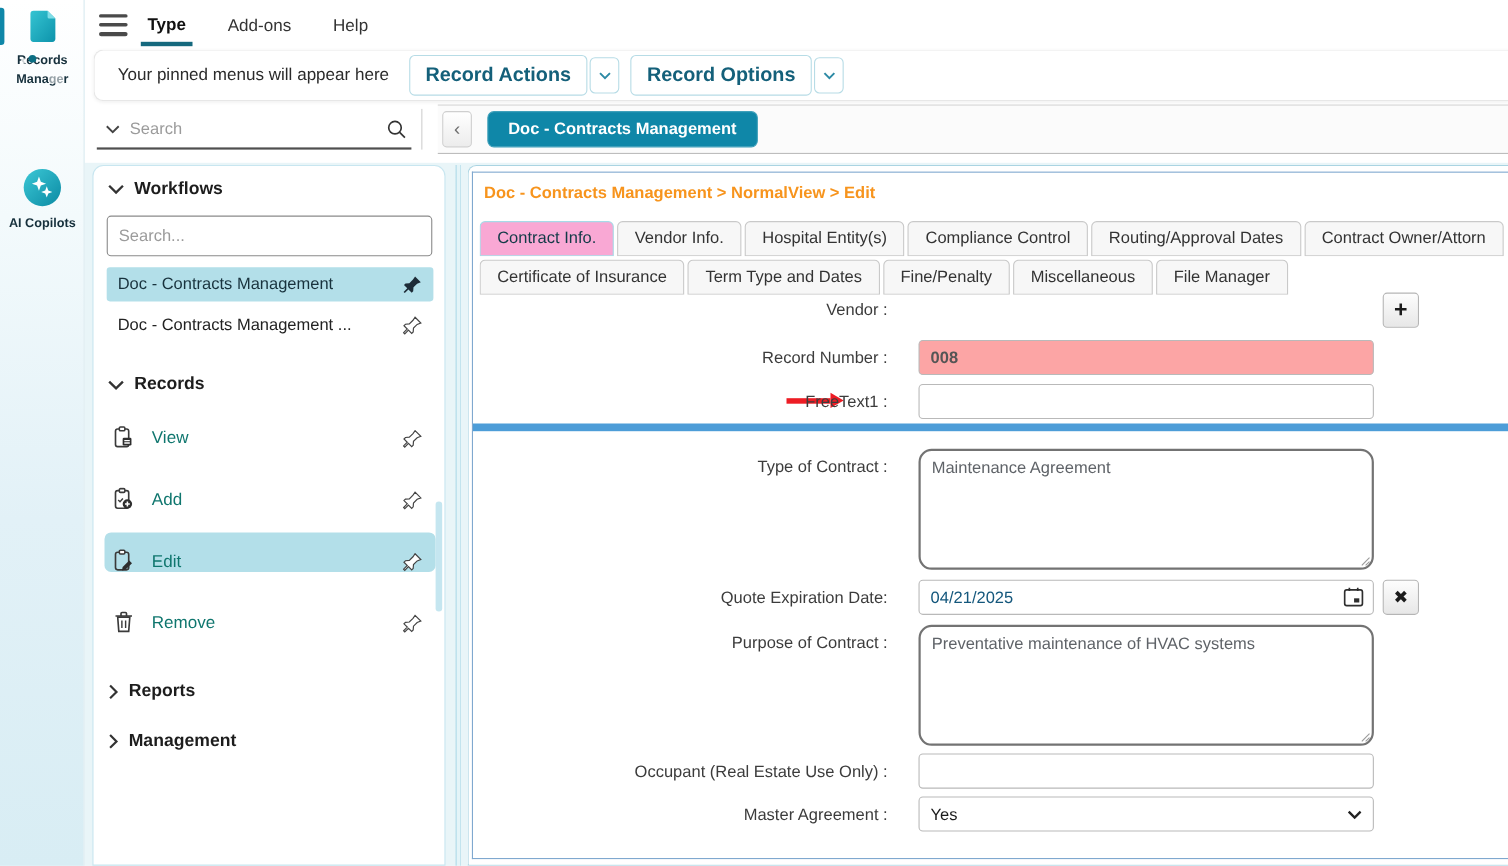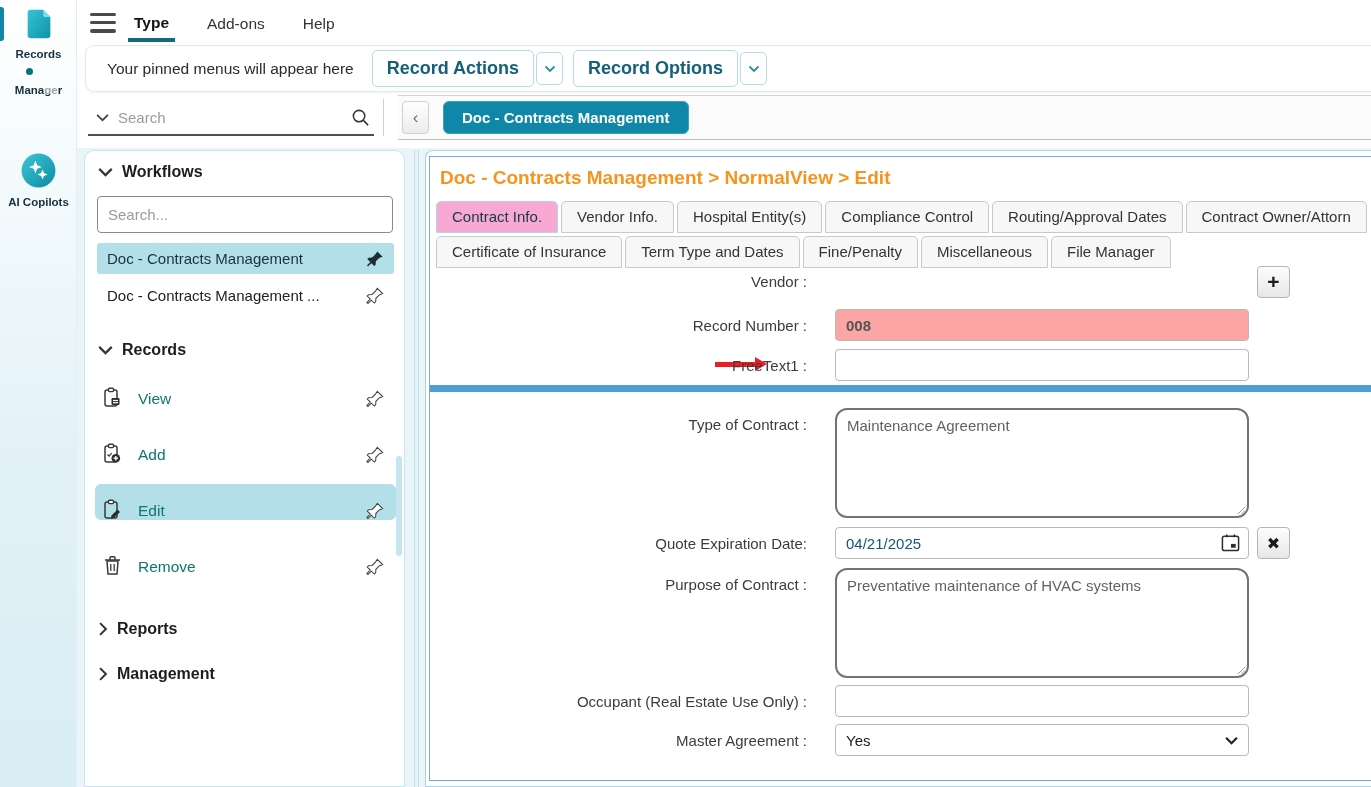--- a/index.html
+++ b/index.html
@@ -69,21 +69,21 @@
   .nav-scrollthumb { position:absolute; right:2px; top:305px; width:6px; height:100px; background:#c5e6f0; border-radius:3px; cursor:grab; }
 
   .panel-sep { position:absolute; left:414px; top:150px; width:5px; height:637px;
     background:linear-gradient(90deg,#bfe2ed 0 1px,#e4f4f8 1px 4px,#bfe2ed 4px 5px); }
 
   
   .main-panel { position:absolute; left:425px; top:150px; right:0; height:637px; background:#fff;
     border:1px solid #aad4e2; border-right:none; border-radius:8px 0 0 0; }
   .main-frame { position:absolute; left:3px; top:5px; right:0; height:625px; background:#fff;
     border:1px solid #7fa8cf; border-right:none; }
-  .breadcrumb { position:absolute; left:10px; top:10px; font-size:19px; font-weight:700; color:#f7941d; }
+  .breadcrumb { position:absolute; left:10px; top:10px; font-size:15px; font-weight:700; color:#f7941d; }
   .tabs-row { position:absolute; left:6px; right:0; display:flex; gap:3px; overflow:hidden; }
   .tab { height:32px; line-height:30px; padding:0 15px; font-size:15px; color:#333; background:#f7f7f7;
     border:1px solid #c9c9c9; border-radius:5px 5px 0 0; white-space:nowrap; cursor:pointer; }
   .tab.active { background:#f9a8d4; border-color:#a6dbe8; color:#123a47; }
 
   .flabel { position:absolute; width:370px; text-align:right; font-size:15px; color:#3c3c3c; }
   .ffield { position:absolute; left:405px; width:414px; }
   .tinput { width:100%; height:32px; border:1px solid #b9b9b9; border-radius:4px; padding:0 10px;
     font-size:15px; color:#444; outline:none; font-family:inherit; background:#fff; }
   .tinput:disabled { background:#fca5a5; color:#555;font-weight:bold; }
@@ -115,21 +115,21 @@
           <linearGradient id="tg" x1="0" y1="0" x2="1" y2="1">
         <stop offset="0" stop-color="#35c4d2"></stop>
             <stop offset="1" stop-color="#0d93ab"></stop>
           </linearGradient>
         </defs>
       <path d="M6 2h9l5 5v13a2 2 0 0 1-2 2H6a2 2 0 0 1-2-2V4a2 2 0 0 1 2-2z" fill="url(#tg)"></path>
       <path d="M15 2l5 5h-4a1 1 0 0 1-1-1V2z" fill="#7fdde7"></path>
     </svg>
     <span class="rail-label">Records</span>
   </div>
-  <div class="rail-item" style="top:81px;">
+  <div class="rail-item" style="top:63px;">
     <span class="manager-icon"><i></i><s></s><u></u></span>
     <span class="rail-label">Manager</span>
   </div>
   <div class="rail-item" style="top:152px;">
     <svg width="37" height="37" viewBox="0 0 24 24">
       <defs>
           <linearGradient id="tg2" x1="0" y1="0" x2="1" y2="1">
         <stop offset="0" stop-color="#3cc8d6"></stop>
             <stop offset="1" stop-color="#0b8aa3"></stop>
           </linearGradient>

